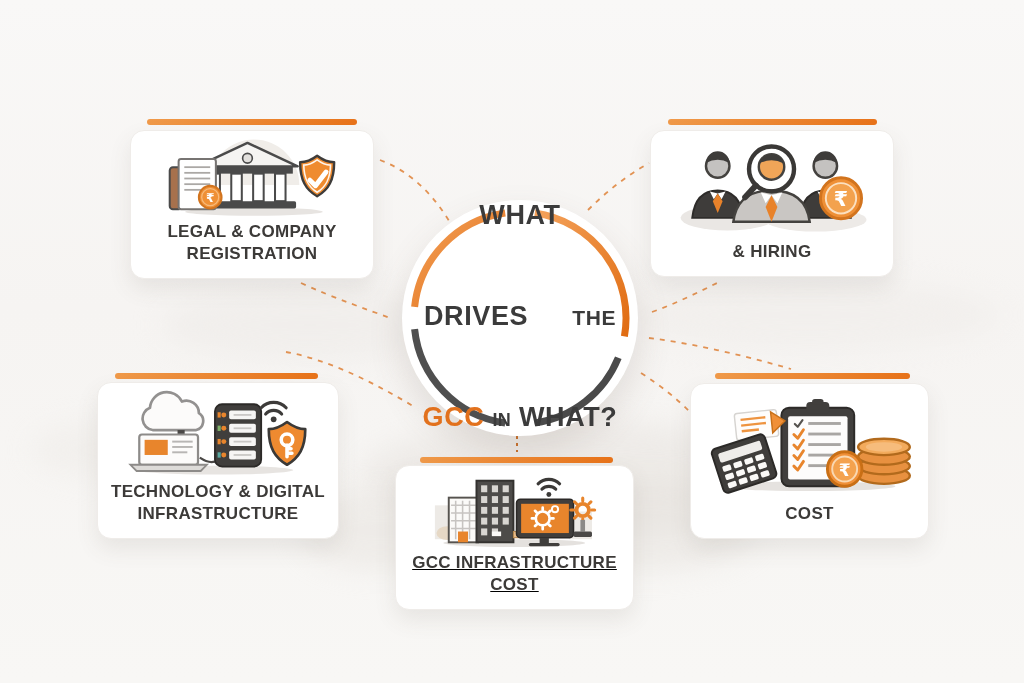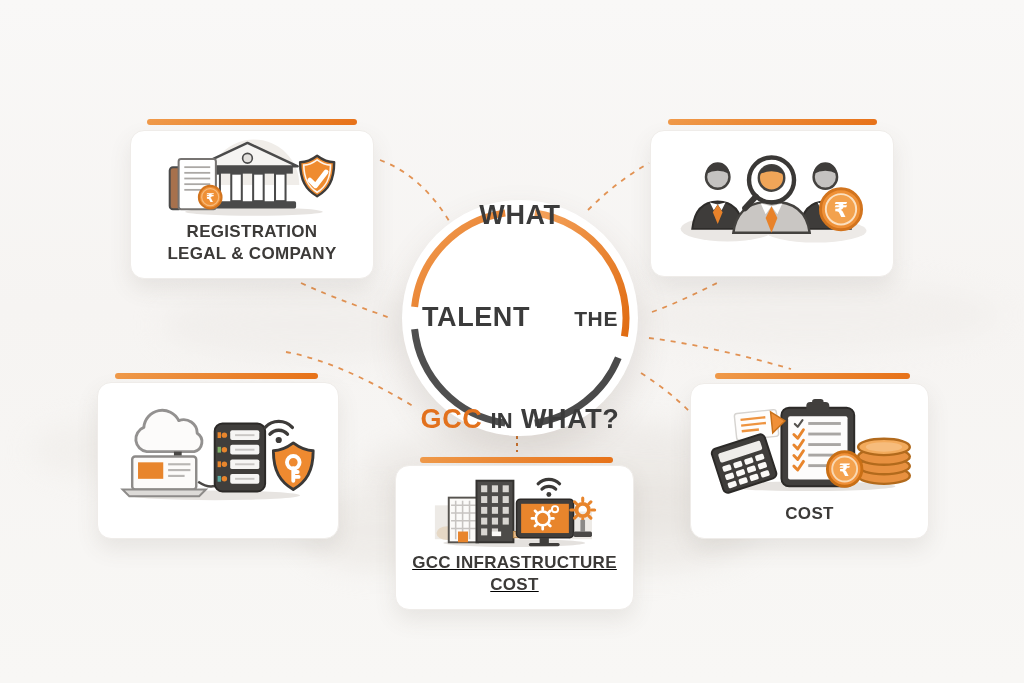--- a/index.html
+++ b/index.html
@@ -27,21 +27,21 @@
     box-shadow:0 16px 34px rgba(110,95,80,.16);
   }
   .hub svg.ring{position:absolute;inset:0;}
   .hub .hub-text{
     position:absolute;inset:0;display:flex;flex-direction:column;
     align-items:center;justify-content:space-between;text-align:center;z-index:2;
   }
   .cl{font-weight:bold;color:#3B3B3B;font-size:27px;line-height:31px;
       letter-spacing:.6px;white-space:nowrap;}
   .cl .md{font-size:21px;margin-left:36px;}
-  .cl .xs{font-size:22px;letter-spacing:.2px;}
+  .cl .xs{font-size:18px;letter-spacing:.2px;}
   .cl .orange{color:#E2711D;}
   .cl b{font-weight:bold;}
   .coin-glyph{font-family:"DejaVu Sans",sans-serif;font-weight:bold;fill:#FFFFFF;}
 </style>
 </head>
 <body>
 
 <div class="stage">
 
   <div class="blob" style="left:360px;top:420px;width:420px;height:110px;background:#E7E3DF;opacity:.55;"></div>
@@ -75,21 +75,21 @@
       </defs>
       <g fill="none" stroke-width="7">
         <path stroke="url(#og)" d="M132.8 13.0 A106 106 0 0 1 222.4 136.4"></path>
         <path stroke="#4A4A4A" d="M216.3 157.7 A106 106 0 0 1 132.8 223.0"></path>
         <path stroke="#4F4F4F" d="M103.2 223.0 A106 106 0 0 1 12.6 129.1"></path>
         <path stroke="url(#og)" d="M12.6 106.9 A106 106 0 0 1 103.2 13.0"></path>
       </g>
     </svg>
     <div class="hub-text">
       <div class="cl"><b>WHAT</b></div>
-      <div class="cl"><b>TALENT</b>&nbsp;<b class="md">THE</b></div>
+      <div class="cl"><b>DRIVES</b>&nbsp;<b class="md">THE</b></div>
       <div class="cl"><b class="orange">GCC</b>&nbsp;<b class="xs">IN</b>&nbsp;<b>WHAT?</b></div>
     </div>
   </div>
 
   <div class="accent-bar" style="left:147px;top:119px;width:210px;"></div>
   <div class="card" style="left:130px;top:130px;width:242px;height:147px;">
     <svg class="icon" viewBox="0 0 230 100">
       <ellipse cx="118" cy="91" rx="85" ry="5" fill="#E7E4E1"></ellipse>
       <path d="M62 58 a56 56 0 0 1 112 0 z" fill="#F0EDE9"></path>
       <g>
@@ -118,22 +118,22 @@
         <circle cx="64" cy="73" r="10.5" fill="none" stroke="#F7BB7C" stroke-width="1.5"></circle>
         <text class="coin-glyph" x="64" y="79" font-size="15" text-anchor="middle">₹</text>
       </g>
       <g>
         <path d="M196 22 c8 6 15 8 21 8 c0 22 -7 34 -21 42 c-14 -8 -21 -20 -21 -42 c6 0 13 -2 21 -8 z" fill="#EF8B2F" stroke="#3E3C3A" stroke-width="3" stroke-linejoin="round"></path>
         <path d="M196 27 c6 4.5 11.5 6.3 16.5 6.5 c-0.3 17 -5.5 26.5 -16.5 33.5 c-11 -7 -16.2 -16.5 -16.5 -33.5 c5 -0.2 10.5 -2 16.5 -6.5 z" fill="none" stroke="#FFFFFF" stroke-width="2" opacity=".9"></path>
         <polyline points="187,52 194,59 207,42" fill="none" stroke="#FFFFFF" stroke-width="6" stroke-linecap="round" stroke-linejoin="round"></polyline>
       </g>
     </svg>
     <div class="card-label">
+      <span>LEGAL &amp; COMPANY</span>
       <span>REGISTRATION</span>
-      <span>LEGAL &amp; COMPANY</span>
     </div>
   </div>
 
   <div class="accent-bar" style="left:668px;top:119px;width:209px;"></div>
   <div class="card" style="left:650px;top:130px;width:242px;height:145px;">
     <svg class="icon" viewBox="0 0 230 100">
       <g>
         <ellipse cx="70" cy="80" rx="48" ry="13" fill="#EAE7E4"></ellipse>
         <ellipse cx="160" cy="82" rx="52" ry="12" fill="#EDEAE7"></ellipse>
         <circle cx="60" cy="27" r="12" fill="#C4C2C0" stroke="#44423F" stroke-width="2.5"></circle>
@@ -157,20 +157,21 @@
         <circle cx="115" cy="30" r="23" fill="none" stroke="#3A3836" stroke-width="4.5"></circle>
         <path d="M99 47 l-11 12" stroke="#3A3836" stroke-width="6" stroke-linecap="round"></path>
       </g>
       <g>
         <circle cx="186" cy="60" r="21" fill="#EF9036" stroke="#D2741E" stroke-width="3"></circle>
         <circle cx="186" cy="60" r="15.5" fill="#F3A24E" stroke="#FBE0C0" stroke-width="2"></circle>
         <text class="coin-glyph" x="186" y="68" font-size="21" text-anchor="middle">₹</text>
       </g>
     </svg>
     <div class="card-label">
+      <span>&amp; HIRING</span>
     </div>
   </div>
 
   <div class="accent-bar" style="left:115px;top:373px;width:203px;"></div>
   <div class="card" style="left:97px;top:382px;width:240px;height:155px;">
     <svg class="icon" viewBox="0 0 230 100">
       <ellipse cx="112" cy="90" rx="88" ry="5" fill="#E7E4E1"></ellipse>
       <g>
         <path d="M42 45 a13 13 0 0 1 -3 -25 a19 19 0 0 1 36 -7 a14 14 0 0 1 19 13 a10.5 10.5 0 0 1 -3 19 z" fill="#FCFBFA" stroke="#939190" stroke-width="3" stroke-linejoin="round"></path>
         <rect x="70" y="45" width="8" height="13" fill="#4A4846"></rect>
@@ -213,20 +214,22 @@
         <path d="M169 27 a12 12 0 0 1 18 0"></path>
         <circle cx="178" cy="33" r="3.2" fill="#3D3B39" stroke="none"></circle>
       </g>
       <g>
         <path d="M193 36 c8 6 14.5 8 20.5 8 c0 21 -7 32 -20.5 40 c-13.5 -8 -20.5 -19 -20.5 -40 c6 0 12.5 -2 20.5 -8 z" fill="#EE8A30" stroke="#3B3937" stroke-width="3" stroke-linejoin="round"></path>
         <circle cx="193" cy="56" r="6.5" fill="none" stroke="#FFFFFF" stroke-width="4"></circle>
         <path d="M193 62 v13 m0 -4 h5.5 m-5.5 -5 h4.5" stroke="#FFFFFF" stroke-width="4" stroke-linecap="round" fill="none"></path>
       </g>
     </svg>
     <div class="card-label">
+      <span>TECHNOLOGY &amp; DIGITAL</span>
+      <span>INFRASTRUCTURE</span>
     </div>
   </div>
 
   <div class="accent-bar" style="left:420px;top:457px;width:193px;"></div>
   <div class="card" style="left:395px;top:465px;width:237px;height:143px;text-decoration:underline;">
     <svg class="icon" viewBox="0 0 230 100">
       <g>
         <rect x="12" y="42" width="26" height="44" fill="#EDEAE6"></rect>
         <rect x="186" y="50" width="30" height="36" fill="#EDEAE6"></rect>
         <ellipse cx="115" cy="91" rx="92" ry="5" fill="#E4E1DE"></ellipse>

